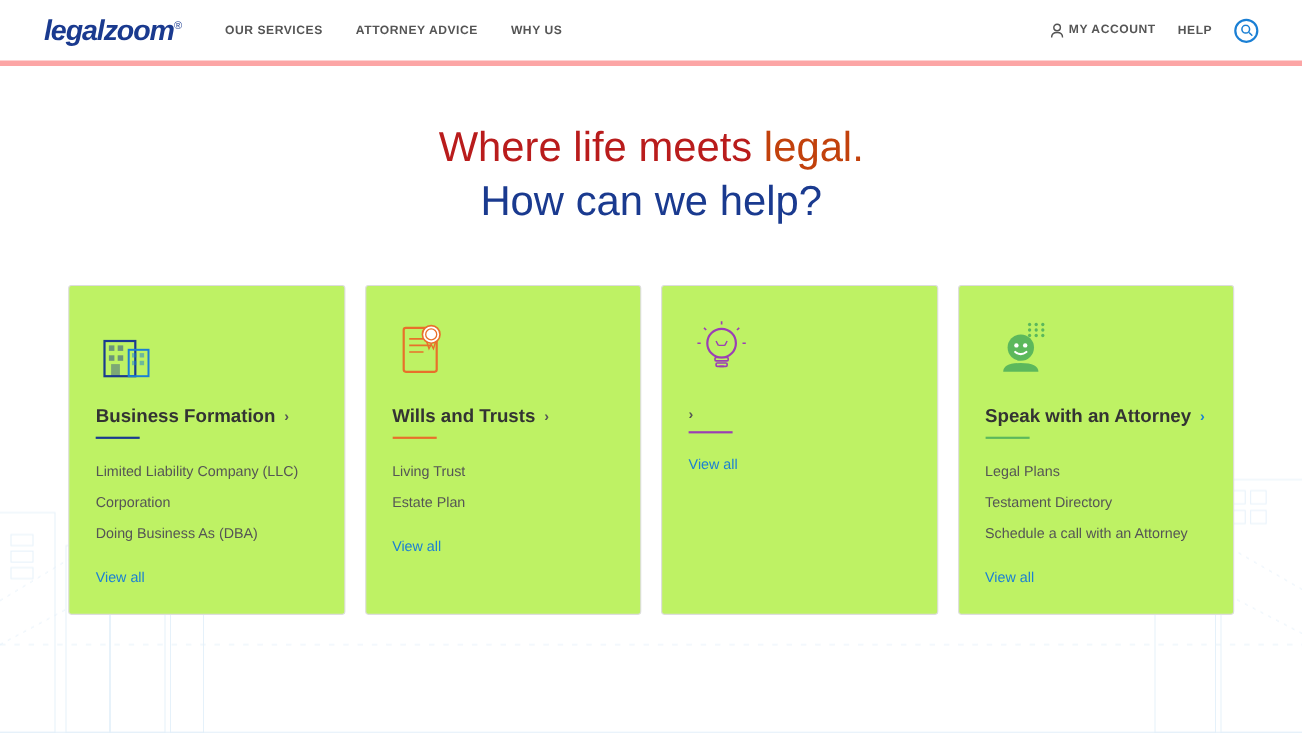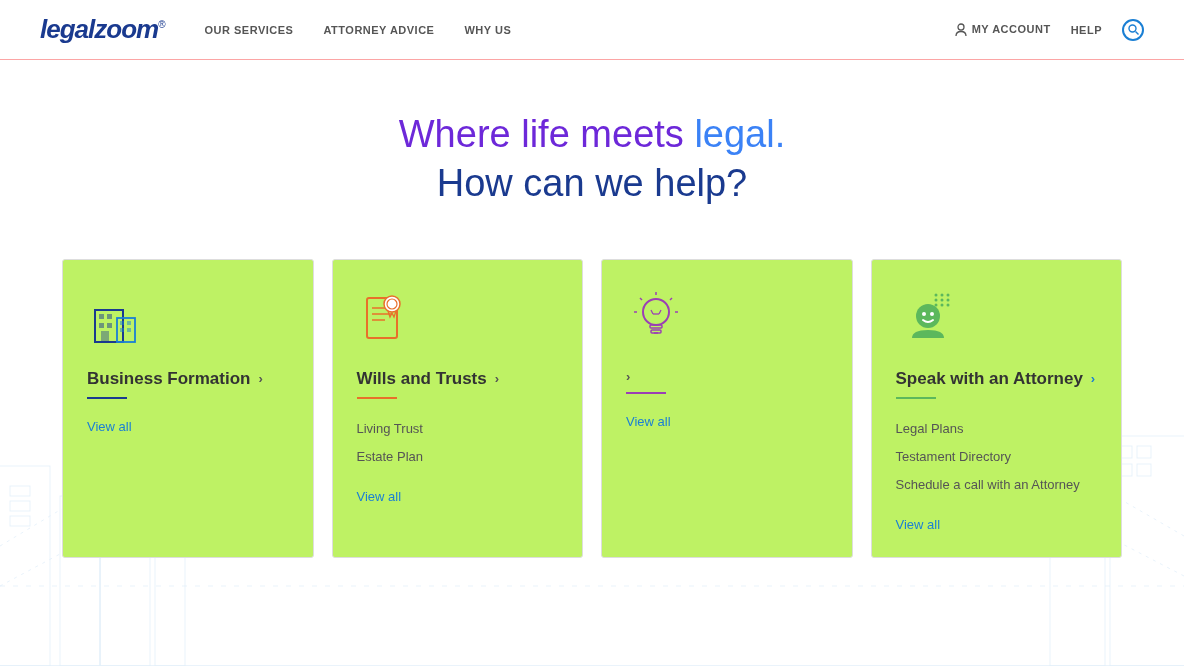--- a/index.html
+++ b/index.html
@@ -11,21 +11,21 @@
       overflow-x: hidden;
       position: relative;
     }
 
     
     nav {
       display: flex;
       align-items: center;
       padding: 0 40px;
       height: 60px;
-      border-bottom: 1px solid #fca5a5;
+      border-bottom: 5px solid #fca5a5;
       position: relative;
       z-index: 10;
       background: #fff;
     }
     .nav-logo {
       font-size: 26px;
       font-weight: bold;
       color: #1a3a8f;
       font-style: italic;
       letter-spacing: -1px;
@@ -75,22 +75,22 @@
       text-align: center;
       padding: 50px 20px 40px;
       position: relative;
       z-index: 2;
     }
     .hero h1 {
       font-size: 38px;
       font-weight: 300;
       line-height: 1.3;
     }
-    .hero h1 .dark { color: #6d28d9; }
-    .hero h1 .orange { color: #3b82f6; }
+    .hero h1 .dark { color: #b91c1c; }
+    .hero h1 .orange { color: #c2410c; }
     .hero h1 .blue { color: #1a3a8f; }
 
     
     .cards-section {
       position: relative;
       padding: 10px 60px 40px;
       z-index: 2;
     }
 
     .cards-grid {
@@ -241,20 +241,25 @@
           <rect x="40" y="31" width="4" height="4" fill="#1a7fd4" opacity="0.5"></rect>
           <rect x="33" y="38" width="4" height="4" fill="#1a7fd4" opacity="0.5"></rect>
           <rect x="40" y="38" width="4" height="4" fill="#1a7fd4" opacity="0.5"></rect>
         </svg>
       </div>
       <div class="card-title">
         <span>Business Formation</span>
         <span class="arrow">›</span>
       </div>
       <div class="card-divider"></div>
+      <ul class="card-list">
+        <li>Limited Liability Company (LLC)</li>
+        <li>Corporation</li>
+        <li>Doing Business As (DBA)</li>
+      </ul>
       <a class="card-viewall" href="#">View all</a>
     </div>
 
     <div class="card card-2">
       <div class="card-icon">
         <svg width="60" height="60" viewBox="0 0 60 60">
 
           <rect x="10" y="8" width="30" height="40" rx="2" fill="none" stroke="#e8702a" stroke-width="2"></rect>
           <line x1="15" y1="18" x2="35" y2="18" stroke="#e8702a" stroke-width="1.5"></line>
           <line x1="15" y1="24" x2="35" y2="24" stroke="#e8702a" stroke-width="1.5"></line>

